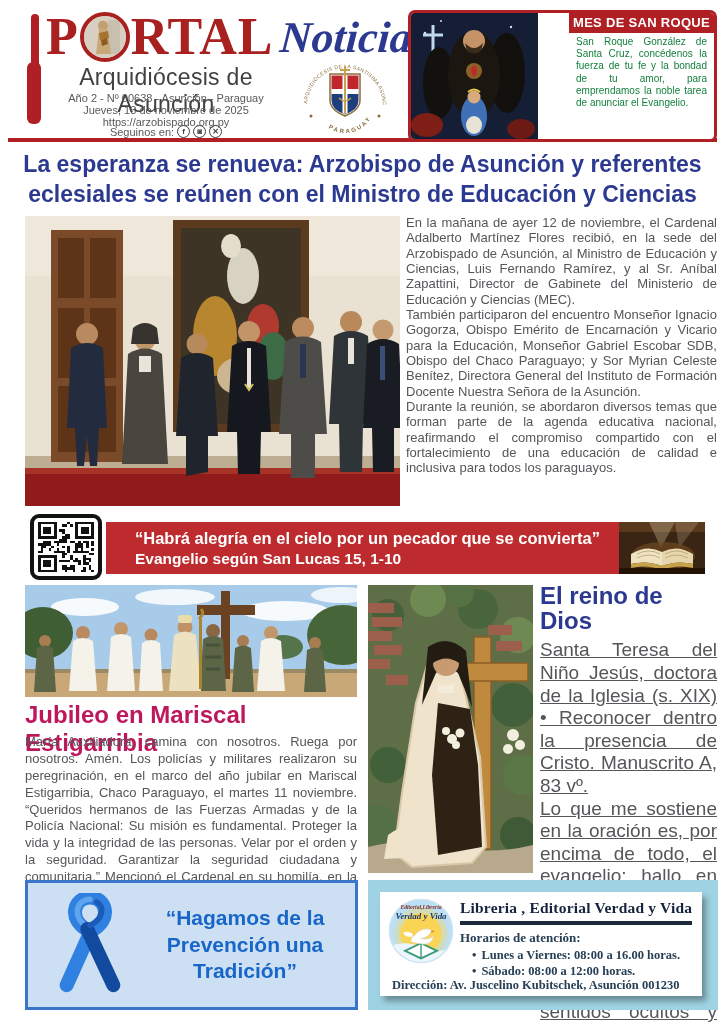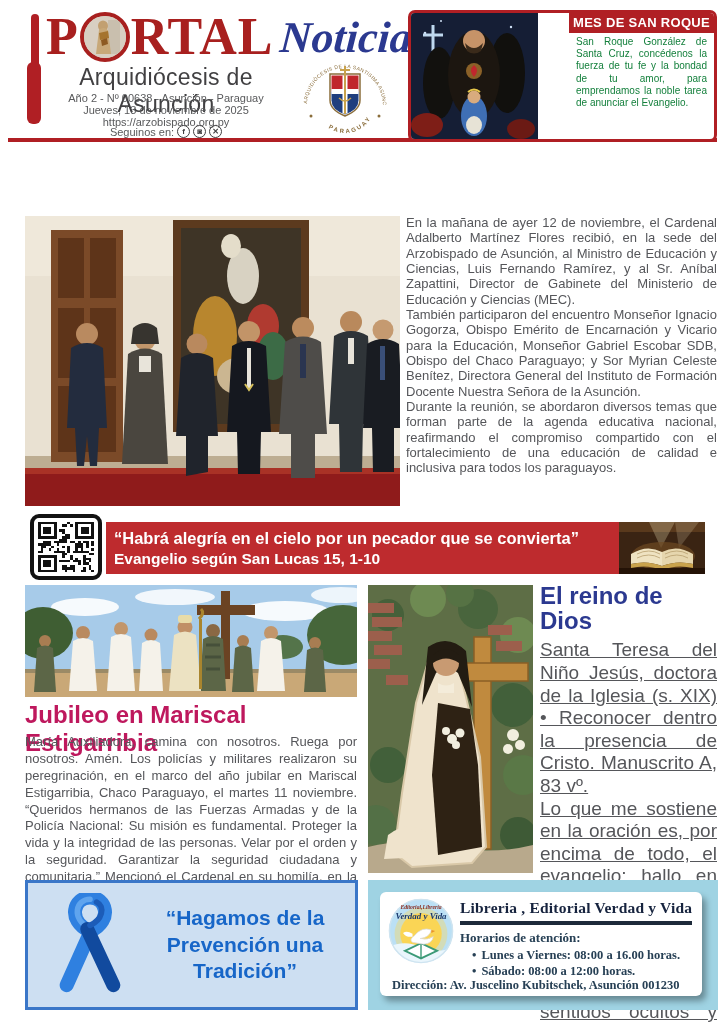--- a/index.html
+++ b/index.html
@@ -30,42 +30,42 @@
   
   .headline { position:absolute; left:10px; top:150px; width:705px; text-align:center; font-weight:bold; font-size:23px; color:#2b3990; line-height:1.3; }
 
   
   .main-photo { position:absolute; left:25px; top:216px; width:375px; height:290px; }
   .main-article { position:absolute; left:406px; top:215px; width:311px; font-size:13px; color:#55565a; text-align:justify; line-height:1.18; }
   .main-article p { margin:0; }
 
   
   .qr-box { position:absolute; left:30px; top:514px; width:72px; height:66px; background:#fff; border:4px solid #121212; border-radius:9px; padding:4px; }
-  .verse-bar { position:absolute; left:106px; top:522px; width:599px; height:52px; background:#be2b2e; color:#fff; display:flex; flex-direction:column; justify-content:center; padding-left:8px; }
+  .verse-bar { position:absolute; left:106px; top:522px; width:599px; height:52px; background:#be2b2e; color:#fff; display:flex; flex-direction:column; justify-content:center; padding-left:29px; }
   .verse-l1 { font-weight:bold; font-size:16.5px; line-height:1.25; }
   .verse-l2 { font-weight:bold; font-size:15.5px; line-height:1.25; }
   .bible-img { position:absolute; right:0; top:0; width:86px; height:52px; }
 
   
   .jub-photo { position:absolute; left:25px; top:585px; width:332px; height:112px; }
   .jub-title { position:absolute; left:25px; top:701px; width:332px; font-weight:bold; font-size:24px; color:#be185d; }
   .jub-body  { position:absolute; left:25px; top:734px; width:332px; font-size:13px; color:#55565a; text-align:justify; line-height:1.3; }
   .teresa-photo { position:absolute; left:368px; top:585px; width:165px; height:288px; }
   .reino-col { position:absolute; left:540px; top:583px; width:177px; }
   .reino-title { font-weight:bold; font-size:24px; color:#2b3990; line-height:1.05; margin-bottom:6px; }
   .reino-body { font-size:19px; color:#55565a; text-align:justify; line-height:1.19;text-decoration:underline; }
   .reino-body p { margin:0; }
 
   
   .prev-card { position:absolute; left:25px; top:880px; width:333px; height:130px; background:#cddff2; border:3px solid #3a76c8; display:flex; align-items:center; }
   .ribbon { width:84px; height:104px; margin-left:20px; flex:0 0 auto; }
   .prev-quote { flex:1; text-align:center; font-weight:bold; font-size:21px; color:#1766c8; line-height:1.28; padding:0 1px 0 4px; }
 
   .lib-card-bg { position:absolute; left:368px; top:880px; width:350px; height:130px; background:#9fd3e3; }
-  .lib-card { position:absolute; left:12px; top:12px; width:322px; height:104px; background:#ffffff; border-radius:6px; box-shadow:4px 5px 6px rgba(0,0,0,0.35); font-family:"Liberation Serif", serif; }
+  .lib-card { position:absolute; left:12px; top:12px; width:322px; height:104px; background:#ffffff; border-radius:0; box-shadow:4px 5px 6px rgba(0,0,0,0.35); font-family:"Liberation Serif", serif; }
   .lib-logo { position:absolute; left:8px; top:6px; width:66px; height:66px; }
   .lib-title { position:absolute; left:80px; top:7px; width:238px; font-weight:bold; font-size:15.5px; color:#16233e; letter-spacing:0.2px; }
   .lib-rule { position:absolute; left:80px; top:29px; width:232px; height:4px; background:#1d2a3a; }
   .lib-hours-label { position:absolute; left:80px; top:38px; font-weight:bold; font-size:13px; color:#274055; }
   .lib-bullets { position:absolute; left:92px; top:55px; width:226px; font-size:12.5px; color:#274055; font-weight:bold; }
   .lib-bullets .row { display:flex; gap:5px; line-height:1.3; }
   .lib-addr { position:absolute; left:12px; top:86px; width:302px; font-weight:bold; font-size:12.5px; color:#274055; }
 </style>
 </head>
 <body>
@@ -151,20 +151,21 @@
       <ellipse cx="63" cy="112" rx="8" ry="9" fill="#e7e3d6"></ellipse>
       <ellipse cx="16" cy="112" rx="16" ry="12" fill="#7e1e17"></ellipse>
       <ellipse cx="110" cy="116" rx="14" ry="10" fill="#6b1a14"></ellipse>
     </svg>
     <div class="sr-right">
       <div class="sr-title">MES DE SAN ROQUE</div>
       <div class="sr-body">San Roque González de Santa Cruz, concédenos la fuerza de tu fe y la bondad de tu amor, para emprendamos la noble tarea de anunciar el Evangelio.</div>
     </div>
   </div>
 
+  <div class="headline">La esperanza se renueva: Arzobispo de Asunción y referentes eclesiales se reúnen con el Ministro de Educación y Ciencias</div>
 
   <svg class="main-photo" viewBox="0 0 375 290" preserveAspectRatio="none">
     <rect width="375" height="290" fill="#e9e1d2"></rect>
     <rect width="375" height="60" fill="#efe8da"></rect>
     <rect y="240" width="375" height="14" fill="#bdad92"></rect>
     <rect y="252" width="375" height="38" fill="#8f1b1b"></rect>
     <rect y="252" width="375" height="6" fill="#a93226"></rect>
 
     <rect x="26" y="14" width="72" height="232" fill="#7b4a28"></rect>
     <rect x="33" y="22" width="26" height="60" fill="#5e3419"></rect>

